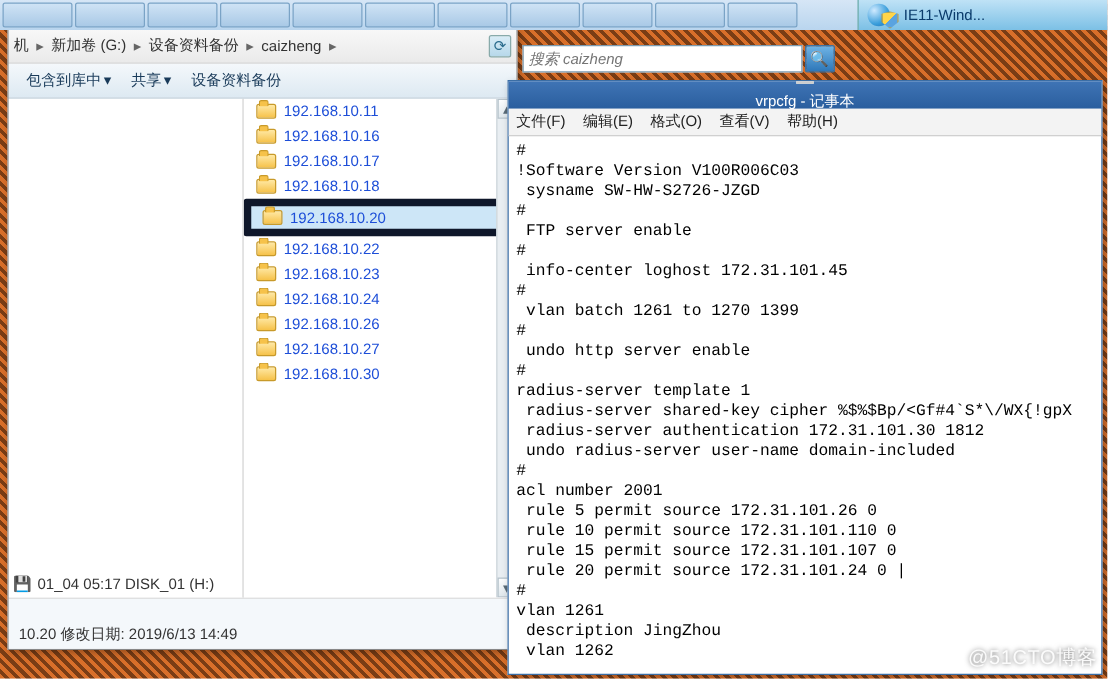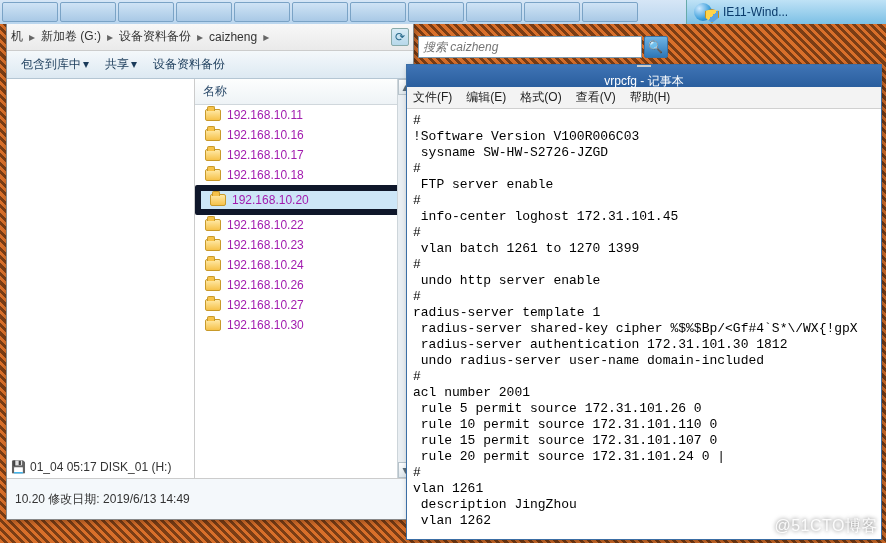--- a/index.html
+++ b/index.html
@@ -12,25 +12,25 @@
 .exp-addr-row .goarrow { margin-left:auto; width:18px; height:18px; border:1px solid #8aa; background:linear-gradient(#d8ecf6,#b7d8ea); display:flex; align-items:center; justify-content:center; color:#2a6b8c; border-radius:2px; }
 .exp-cmd-row { height: 28px; background: linear-gradient(#f4f8fb,#dde9f2); border-bottom:1px solid #b5c6d3; display:flex; align-items:center; padding:0 8px; gap:4px; color:#1a3b5a; }
 .exp-cmd-row .cmd { padding:2px 6px; }
 .exp-cmd-row .drop { color:#1a3b5a; padding-left:2px; }
 .exp-body { display:flex; height: calc(100% - 28px - 28px - 40px); border-bottom:1px solid #ccc; }
 .exp-tree { width: 188px; border-right:1px solid #ccc; overflow:auto; background:#fff; position:relative; }
 .exp-tree .filler { height: 380px; }
 .exp-tree .bottom-node { position:absolute; bottom:4px; left:4px; display:flex; align-items:center; gap:4px; color:#333; }
 .exp-list { flex:1; background:#fff; overflow:auto; position:relative; }
 .exp-list-header { position:sticky; top:0; background:linear-gradient(#fdfefe,#eef3f6); border-bottom:1px solid #d0d7dc; padding:4px 8px; color:#2a4a6a; }
-.file-row { display:flex; align-items:center; gap:6px; padding:3px 10px; color:#a21caf; }
+.file-row { display:flex; align-items:center; gap:6px; padding:3px 10px; color:#1d4ed8; }
 .file-row.selected { background:#cde6f7; border:6px solid #0f172a; padding:2px 9px; border-radius:2px; }
 .folder-icon { width:16px; height:12px; background:linear-gradient(#ffe9a6,#f6c24a); border:1px solid #c89a2a; border-radius:2px; position:relative; }
 .folder-icon:before { content:""; position:absolute; top:-4px; left:1px; width:6px; height:4px; background:#f6c24a; border:1px solid #c89a2a; border-bottom:none; border-radius:2px 2px 0 0; }
-.exp-status { height:40px; padding:4px 8px; color:#333; font-size:12px; line-height:16px; background:#f4f8fb; display:flex; flex-direction:column; justify-content:center; }
+.exp-status { height:40px; padding:4px 8px; color:#333; font-size:12px; line-height:16px; background:#f4f8fb; display:flex; flex-direction:column; justify-content:flex-end; }
 .search-bar { position:absolute; left:418px; top:36px; width:250px; height:24px; z-index:3; display:flex; }
 .search-bar input { flex:1; height:22px; border:1px solid #7a9ab0; padding:0 4px; color:#888; background:#fff; font-style:italic; }
 .search-bar .go { width:24px; height:22px; margin-left:2px; border:1px solid #3a72a5; background:linear-gradient(#6fb4e5,#2e77b8); color:#fff; display:flex; align-items:center; justify-content:center; border-radius:2px; }
 .notepad-window { position:absolute; left:406px; top:64px; width:476px; height:476px; background:#fff; border:1px solid #3b6ea5; z-index:4; box-shadow:2px 2px 6px rgba(0,0,0,.3); }
 .np-titlebar { height:22px; background:linear-gradient(#3f74b5,#2a5e9e); color:#fff; display:flex; align-items:center; padding:0 6px; gap:6px;flex-direction:column; }
 .np-titlebar .np-icon { width:14px; height:14px; background:#fff; border:1px solid #ccc; display:inline-block; }
 .np-titlebar .spacer { flex:1; }
 .np-menubar { height:22px; background:#f3f3f3; border-bottom:1px solid #d0d0d0; display:flex; align-items:center; padding:0 6px; gap:14px; color:#222; }
 .np-menubar span { cursor:default; }
 .np-content { padding:4px 6px; font-family:"Courier New", monospace; font-size:13px; white-space:pre; color:#000; line-height:16px; overflow:auto; height:calc(100% - 44px); }
@@ -95,21 +95,20 @@
   </div>
   <div class="exp-body">
     <div class="exp-tree">
       <div class="filler"></div>
       <div class="bottom-node">
         <span>💾</span>
         <span>01_04 05:17 DISK_01 (H:)</span>
       </div>
     </div>
     <div class="exp-list">
-      <div class="exp-list-header">名称</div>
       <div id="file-rows">
           <div class="file-row">
             <span class="folder-icon"></span>
             <span>192.168.10.11</span>
           </div>
           <div class="file-row">
             <span class="folder-icon"></span>
             <span>192.168.10.16</span>
           </div>
           <div class="file-row">

